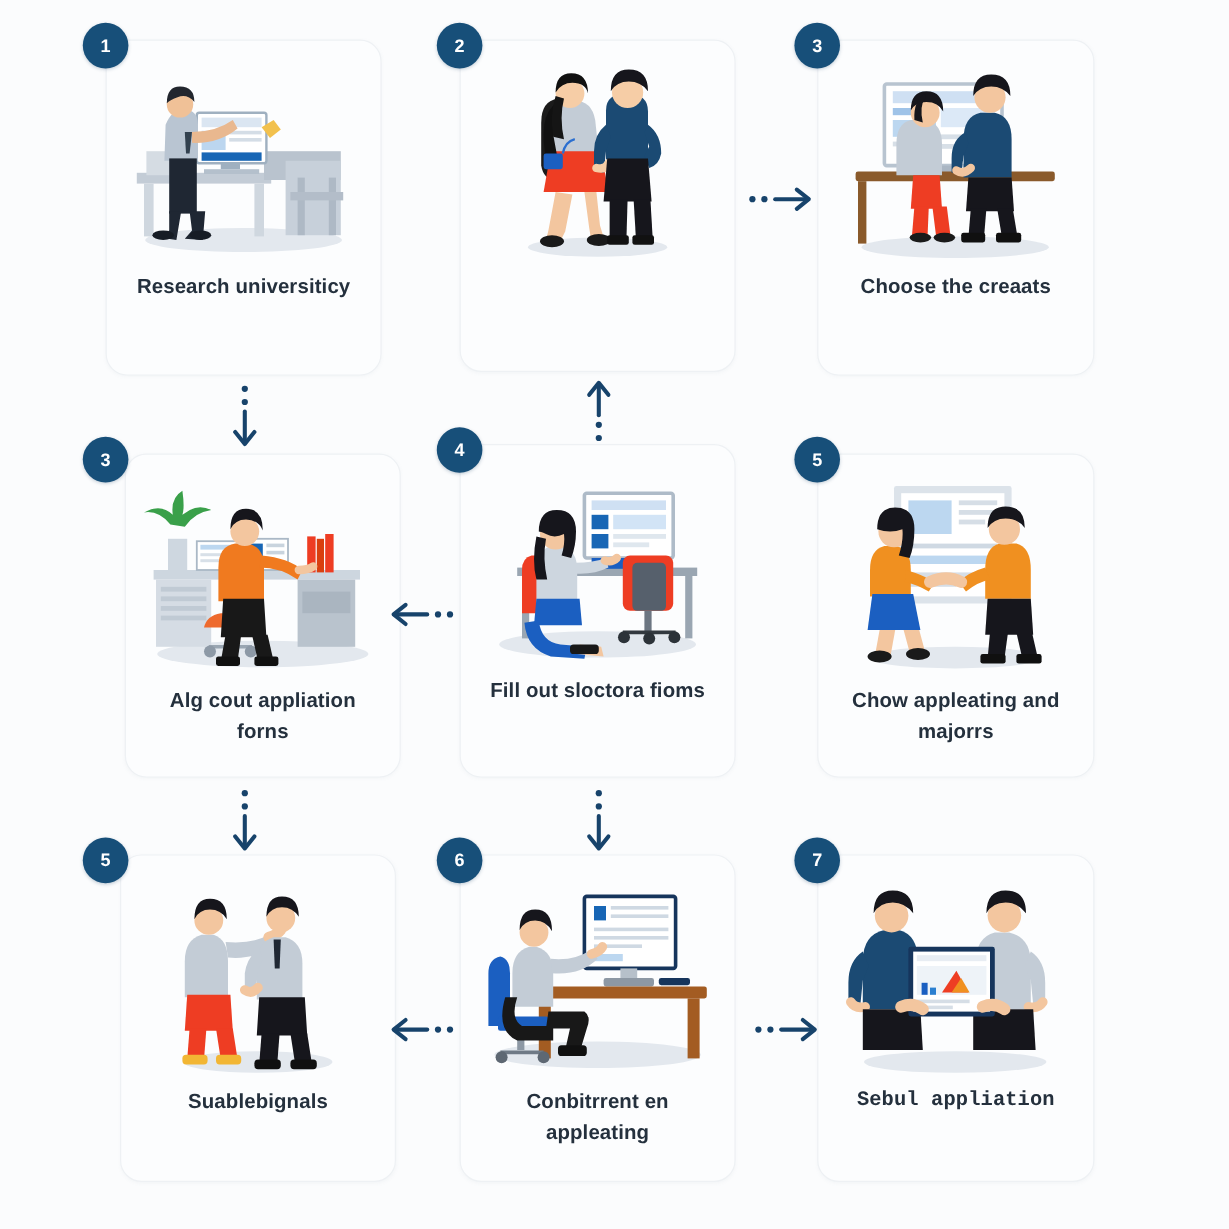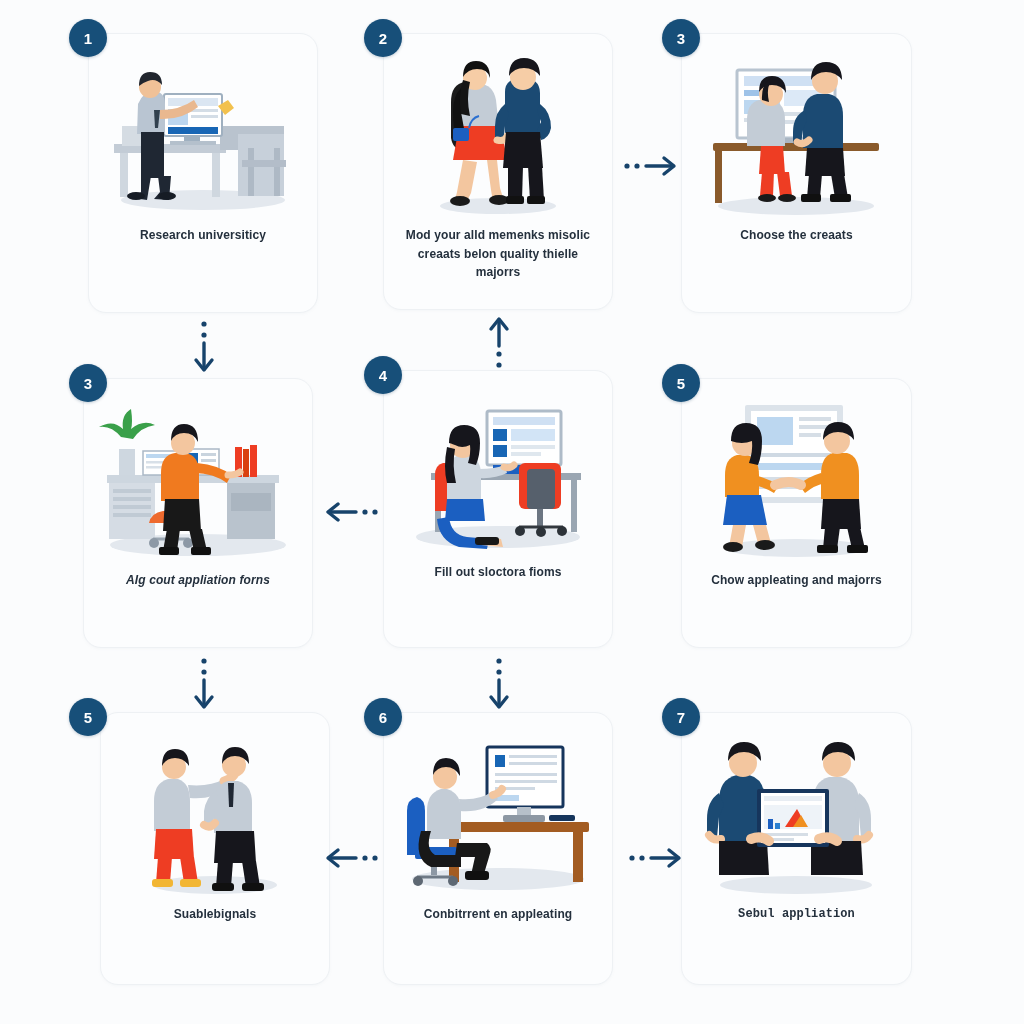--- a/index.html
+++ b/index.html
@@ -34,21 +34,21 @@
     left: 0; right: 0;
     top: 14px;
     height: 175px;
   }
 
   .card-caption {
     position: absolute;
     left: 14px; right: 14px;
     top: 192px;
     text-align: center;
-    font-size: 12px;
+    font-size: 17px;
     font-weight: 600;
     color: #24303d;
     line-height: 1.55;
     letter-spacing: .1px;
   }
 
   
   .step-badge {
     position: absolute;
     width: 38px; height: 38px;
@@ -140,21 +140,20 @@
   <path d="M93 84 l34 0 3 36 -40 0z" fill="#16161c"></path>
   <path d="M95 118 l0 34 14 0 1 -34z" fill="#16161c"></path>
   <path d="M115 118 l2 34 14 0 -2 -34z" fill="#16161c"></path>
   <rect x="93" y="148" width="18" height="8" rx="2" fill="#111111"></rect>
   <rect x="114" y="148" width="18" height="8" rx="2" fill="#111111"></rect>
   <circle cx="110" cy="29" r="13" fill="#f6cda6"></circle>
   <path d="M96 28 q0 -18 15 -18 q16 0 16 18 q-6 -8 -16 -8 q-10 0 -15 8z" fill="#16161c"></path>
 </svg>
         </div>
       </div>
-      <div class="card-caption">Mod your alld memenks misolic creaats belon quality thielle majorrs</div>
     </div>
     <div class="step-badge" style="left: 364px; top: 19px; background: rgb(23, 79, 121);">2</div>
     <div class="step-card" style="left: 681px; top: 33px; width: 231px; height: 280px;">
       <div class="card-illustration">
         <div class="scene">
 <svg width="215" height="175" viewBox="0 0 215 175">
   <ellipse cx="107" cy="158" rx="78" ry="9" fill="#e3e8ee"></ellipse>
   <rect x="48" y="22" width="98" height="68" rx="2" fill="#ffffff" stroke="#b8c4d0" stroke-width="3"></rect>
   <rect x="55" y="28" width="84" height="10" fill="#cfe0f3"></rect>
   <rect x="55" y="42" width="36" height="6" fill="#9fc3e8"></rect>
@@ -184,21 +183,21 @@
   <rect x="112" y="146" width="20" height="8" rx="2" fill="#101010"></rect>
   <rect x="141" y="146" width="21" height="8" rx="2" fill="#101010"></rect>
   <circle cx="136" cy="33" r="13" fill="#f3c69f"></circle>
   <path d="M122 32 q0 -18 15 -18 q16 0 16 18 q-6 -8 -16 -8 q-10 0 -15 8z" fill="#16161c"></path>
 </svg>
         </div>
       </div>
       <div class="card-caption">Choose the creaats</div>
     </div>
     <div class="step-badge" style="left: 662px; top: 19px; background: rgb(23, 79, 121);">3</div>
-    <div class="step-card" style="left: 83px; top: 378px; width: 230px; height: 270px; font-style: italic;">
+    <div class="step-card" style="left: 104px; top: 378px; width: 230px; height: 270px;">
       <div class="card-illustration">
         <div class="scene">
 <svg width="215" height="175" viewBox="0 0 215 175">
   <ellipse cx="107" cy="152" rx="88" ry="11" fill="#e3e8ee"></ellipse>
   <path d="M30 44 q-10 -12 -22 -10 q14 -8 24 2 q-2 -14 8 -20 q2 14 0 20 q12 -10 24 -4 q-14 2 -22 14z" fill="#3aa04a"></path>
   <rect x="28" y="56" width="16" height="26" fill="#ced7e0"></rect>
   <rect x="16" y="82" width="172" height="8" fill="#cdd6df"></rect>
   <rect x="18" y="90" width="46" height="56" fill="#d5dce4"></rect>
   <rect x="22" y="96" width="38" height="4" fill="#c0cad4"></rect>
   <rect x="22" y="104" width="38" height="4" fill="#c0cad4"></rect>

